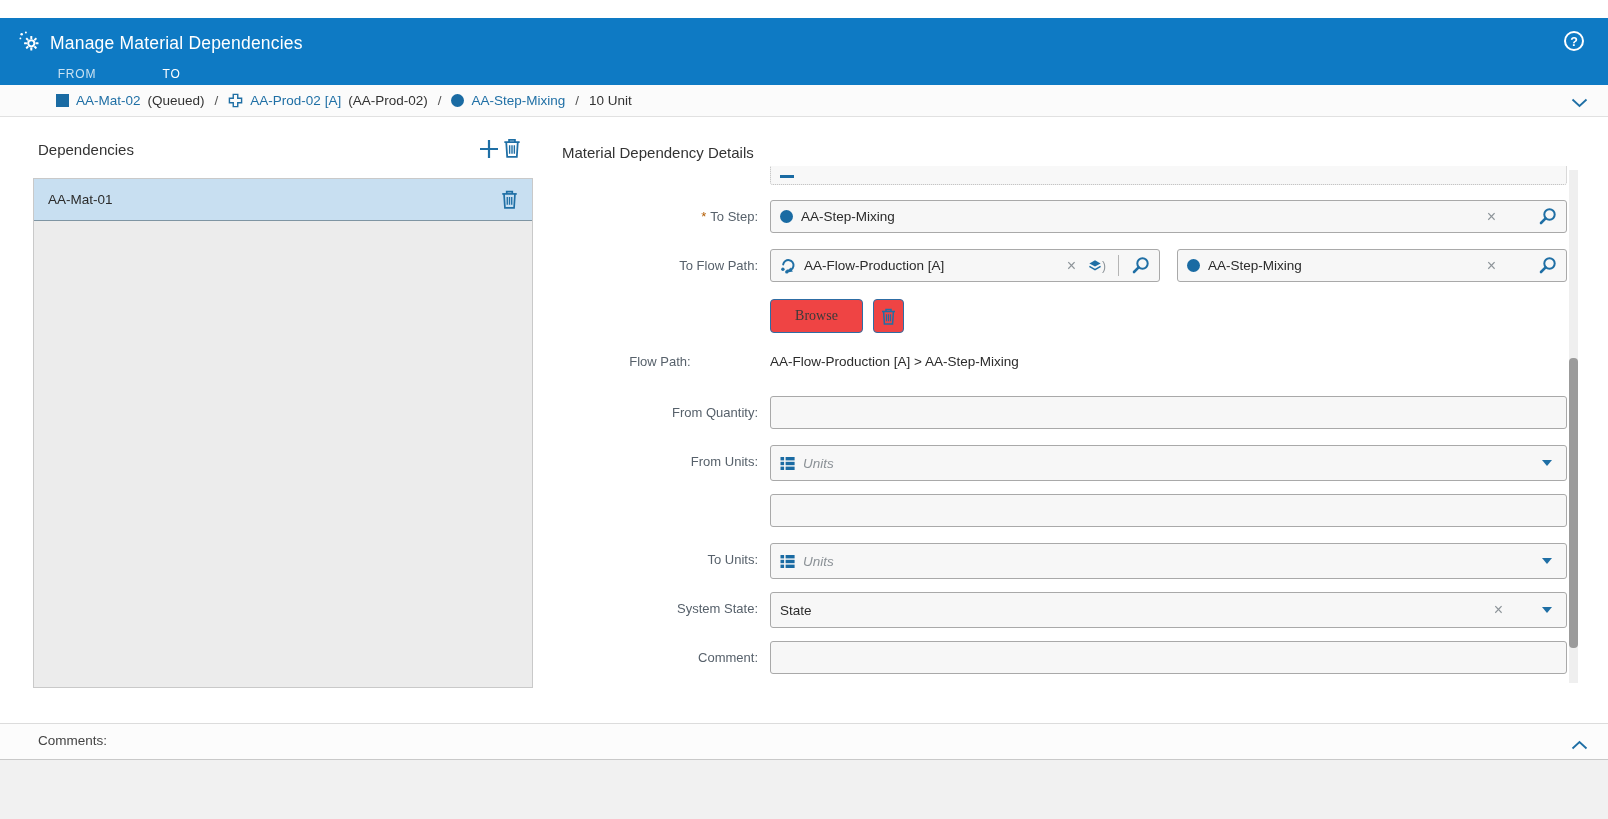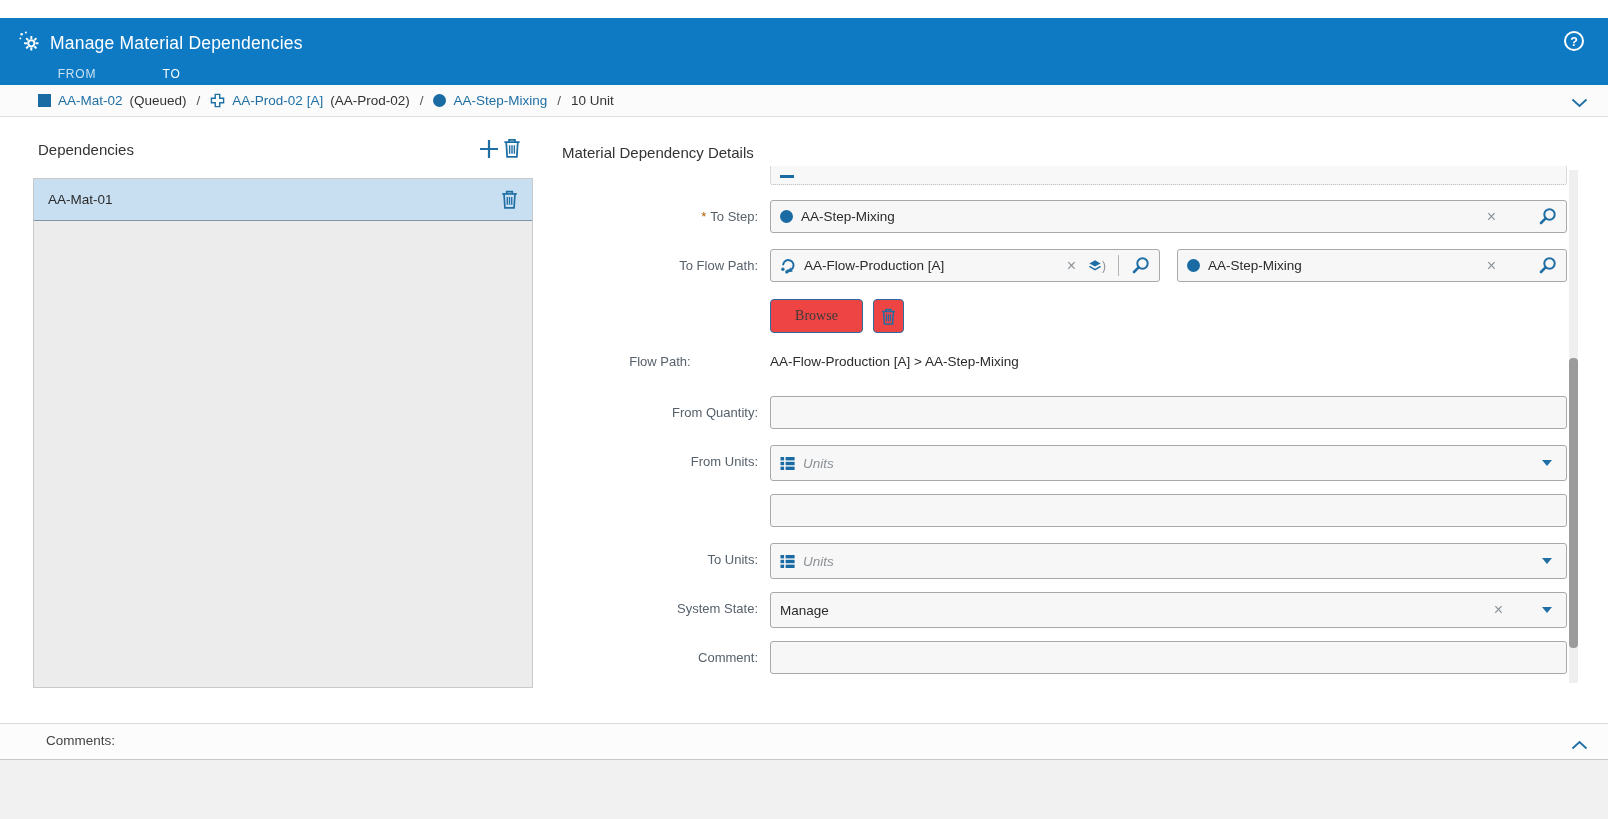--- a/index.html
+++ b/index.html
@@ -10,21 +10,21 @@
   .header { position:absolute; left:0; top:18px; width:1608px; height:85px; background:#0e7ac4; }
   .header-title-row { position:absolute; left:18px; top:12px; display:flex; align-items:center; gap:10px; }
   .header-title { color:#fff; font-size:17.5px; letter-spacing:.2px; }
   .help-btn { position:absolute; left:1563px; top:12px; width:22px; height:22px; cursor:pointer; }
   .tab { position:absolute; top:46px; height:26px; text-align:center; font-size:12px; letter-spacing:.8px; color:rgba(255,255,255,.78); cursor:pointer; }
   .tab-from { left:41px; width:72px; border-bottom:2px dotted rgba(255,255,255,.5); }
   .tab-to { left:135px; width:73px; color:#fff; border-bottom:3px solid #fff; }
   .tab span { line-height:20px; display:inline-block; }
 
   
-  .breadcrumb { position:absolute; left:0; top:85px; width:1608px; height:32px; background:#fbfbfb; border-bottom:1px solid #e1e1e1; display:flex; align-items:center; padding-left:38px; font-size:13.5px; gap:7px; }
+  .breadcrumb { position:absolute; left:0; top:85px; width:1608px; height:32px; background:#fbfbfb; border-bottom:1px solid #e1e1e1; display:flex; align-items:center; padding-left:56px; font-size:13.5px; gap:7px; }
   .bc-link { color:#1f6fa5; cursor:pointer; }
   .bc-plain { color:#333; }
   .bc-sep { color:#555; margin:0 3px; }
   .sq-icon { width:13px; height:13px; background:#1a6ba3; display:inline-block; }
   .circ-icon { width:13px; height:13px; background:#1a6ba3; border-radius:50%; display:inline-block; }
   .bc-chevron { position:absolute; left:1571px; top:11px; cursor:pointer; }
 
   
   .deps-title { position:absolute; left:38px; top:141px; font-size:15px; color:#333; }
   .deps-add { position:absolute; left:477px; top:137px; width:24px; height:24px; cursor:pointer; }
@@ -57,21 +57,21 @@
   .clip-inner { position:absolute; left:0; right:0; bottom:0; height:32px; background:#f8f8f8; border:1px dotted #b9b9b9; border-radius:3px; }
   .clip-dash { position:absolute; left:9px; bottom:6px; width:14px; height:3px; background:#1a6ba3; }
   .btn-secondary { position:absolute; background:#ef4444; border:1px solid #2e6da4; border-radius:4px; font-family:Liberation Serif, serif; font-size:14px; color:#3a3a3a; cursor:pointer; }
   .browse-btn { left:770px; top:299px; width:93px; height:34px; }
   .trash-btn { left:873px; top:299px; width:31px; height:34px; display:flex; align-items:center; justify-content:center; }
   .sb-track { position:absolute; left:1569px; top:170px; width:9px; height:513px; background:#efefef; }
   .sb-thumb { position:absolute; left:1569px; top:358px; width:9px; height:290px; background:#9b9b9b; border-radius:4px; cursor:pointer; }
 
   
   .comments-bar { position:absolute; left:0; top:723px; width:1608px; height:37px; background:#fcfcfc; border-top:1px solid #dcdcdc; border-bottom:1px solid #c9c9c9; }
-  .comments-label { position:absolute; left:46px; top:9px; font-size:13.5px; color:#444; }
+  .comments-label { position:absolute; left:38px; top:9px; font-size:13.5px; color:#444; }
   .comments-chevron { position:absolute; left:1571px; top:12px; cursor:pointer; }
   .footer { position:absolute; left:0; top:760px; width:1608px; height:59px; background:#f1f1f1; }
 </style>
 </head>
 <body>
 
 <div class="app">
 
   <div class="header">
     <div class="header-title-row">
@@ -291,21 +291,21 @@
           <rect x="5.6" y="10.6" width="9" height="3.4"></rect>
       </svg>
     </span>
     <span class="placeholder">Units</span>
     <span class="spacer"></span>
     <span class="tri-down"></span>
   </div>
 
   <div class="frm-label y592">System State:</div>
   <div class="drop y592">
-    <span>Manage</span>
+    <span>State</span>
     <span class="spacer"></span>
     <span class="clear-x">×</span>
     <span style="width:14px"></span>
     <span class="tri-down"></span>
   </div>
 
   <div class="frm-label y641">Comment:</div>
   <input class="text-input y641" type="text" value="" style="">
 
   <div class="sb-track"></div>

